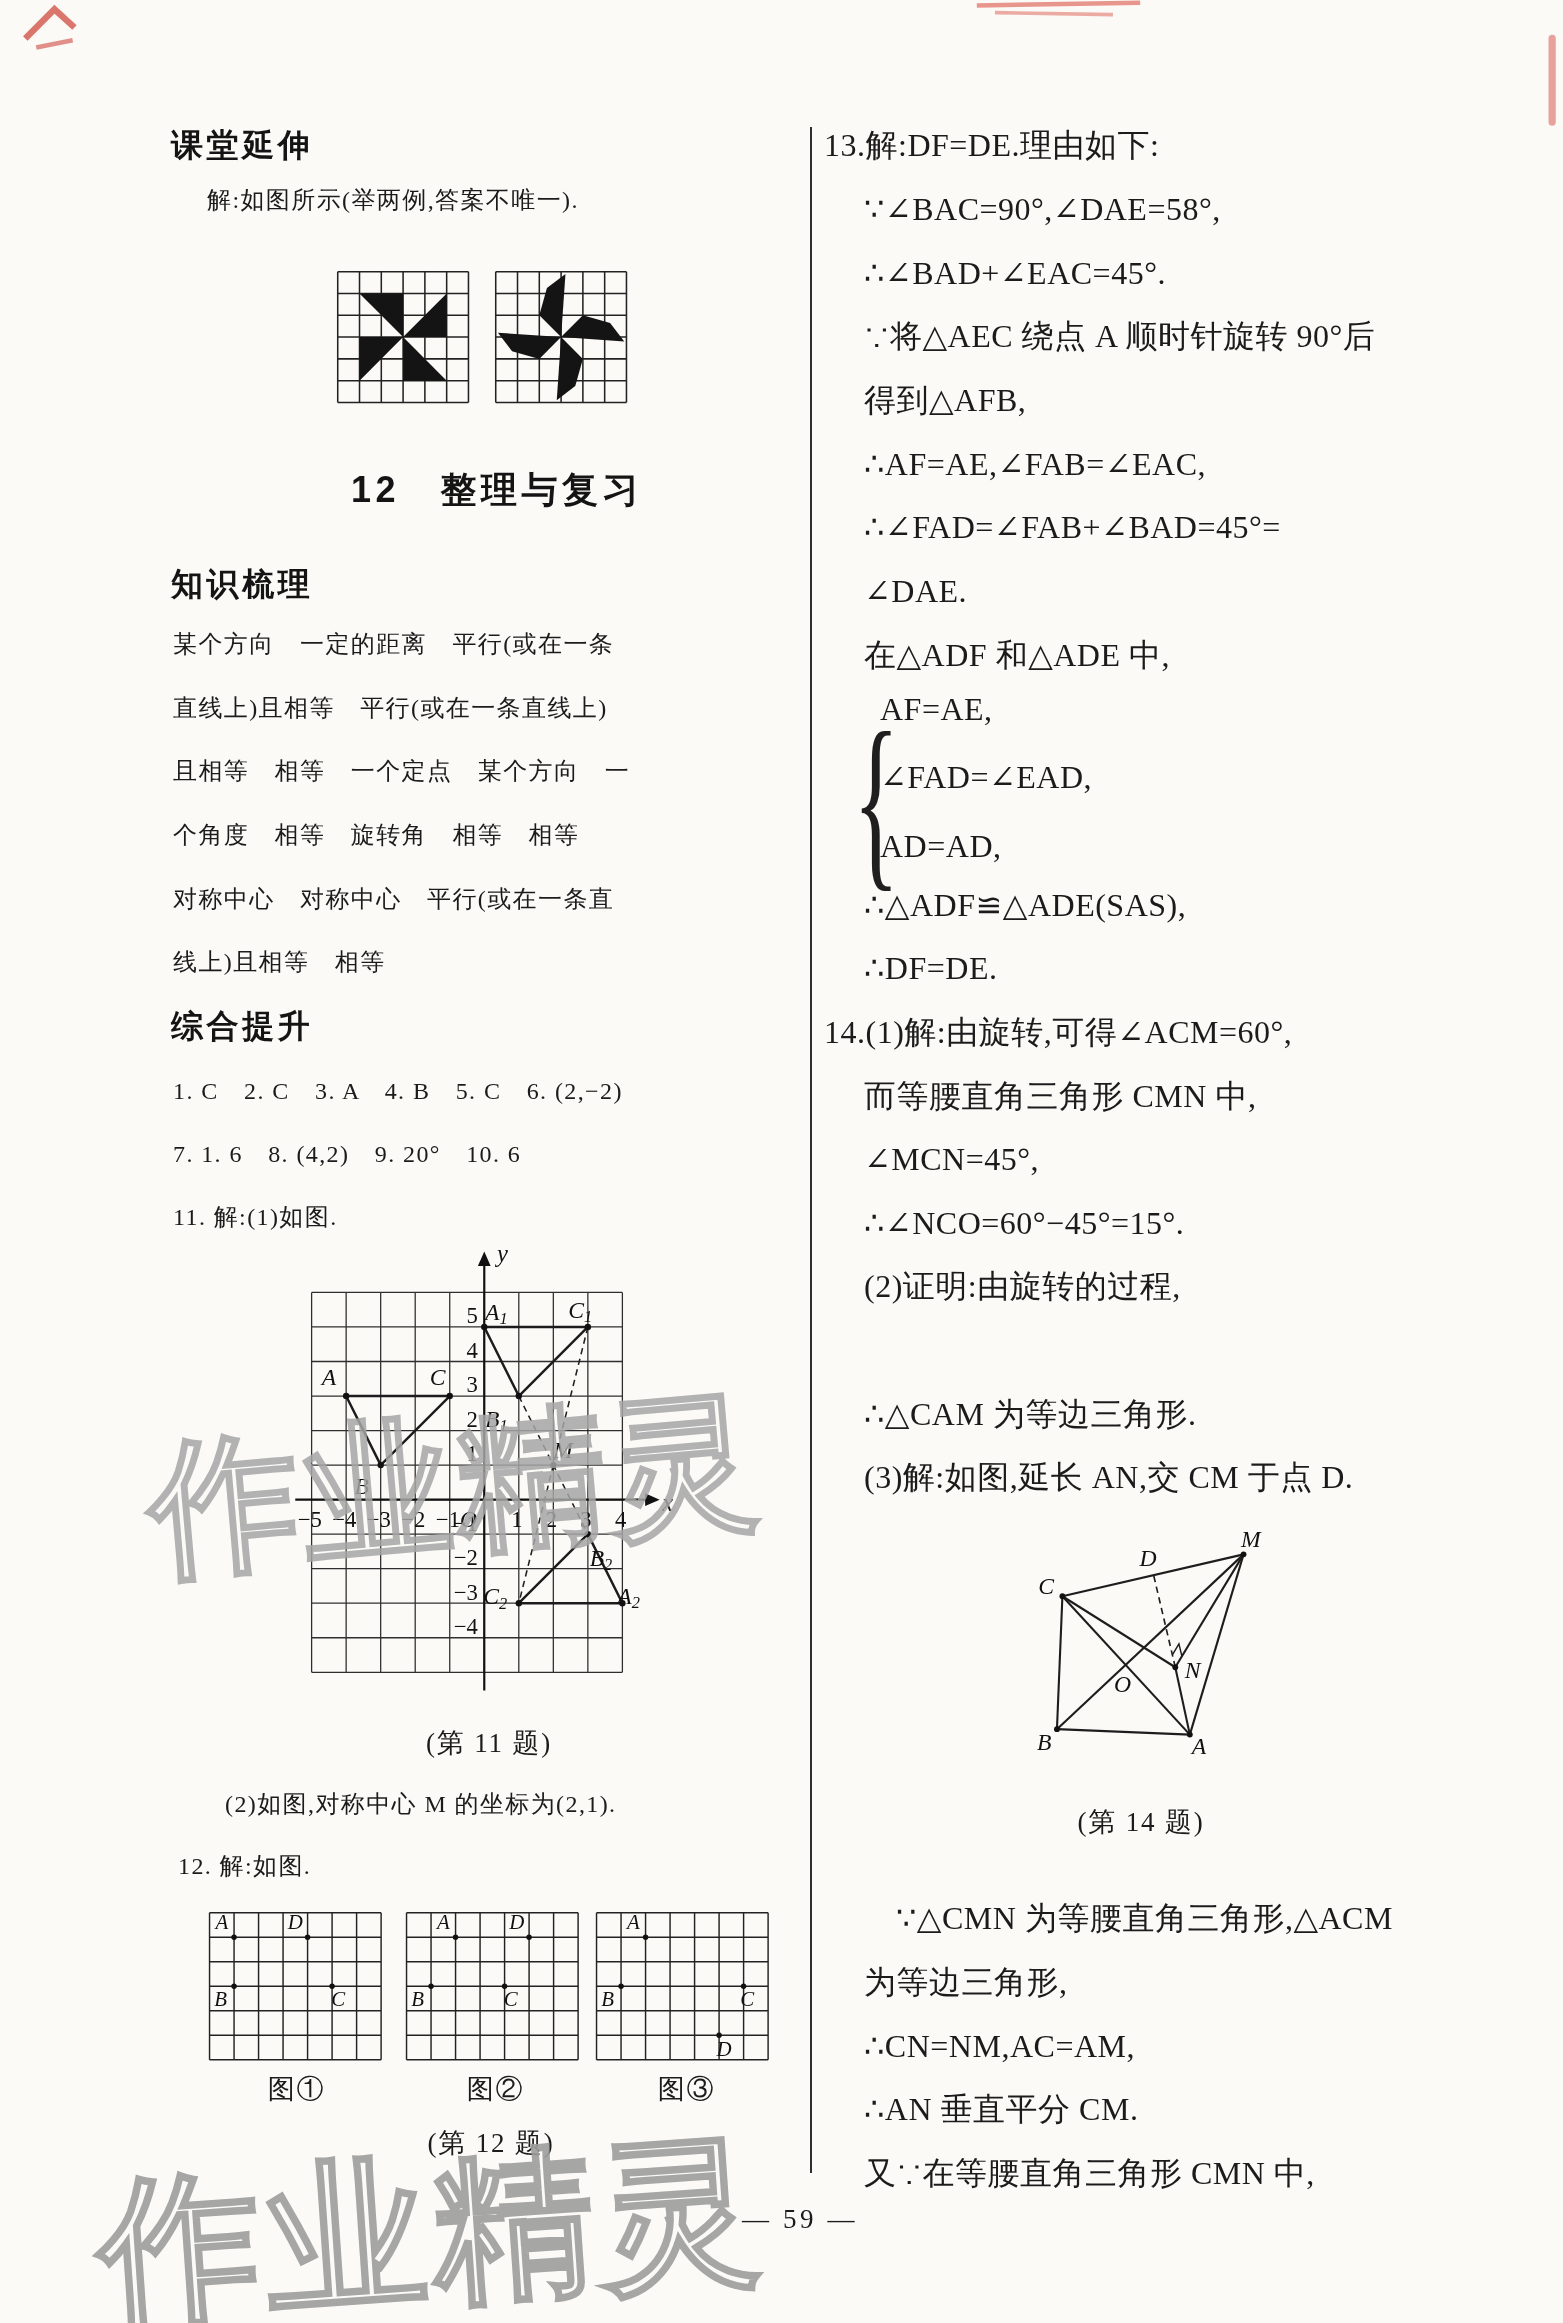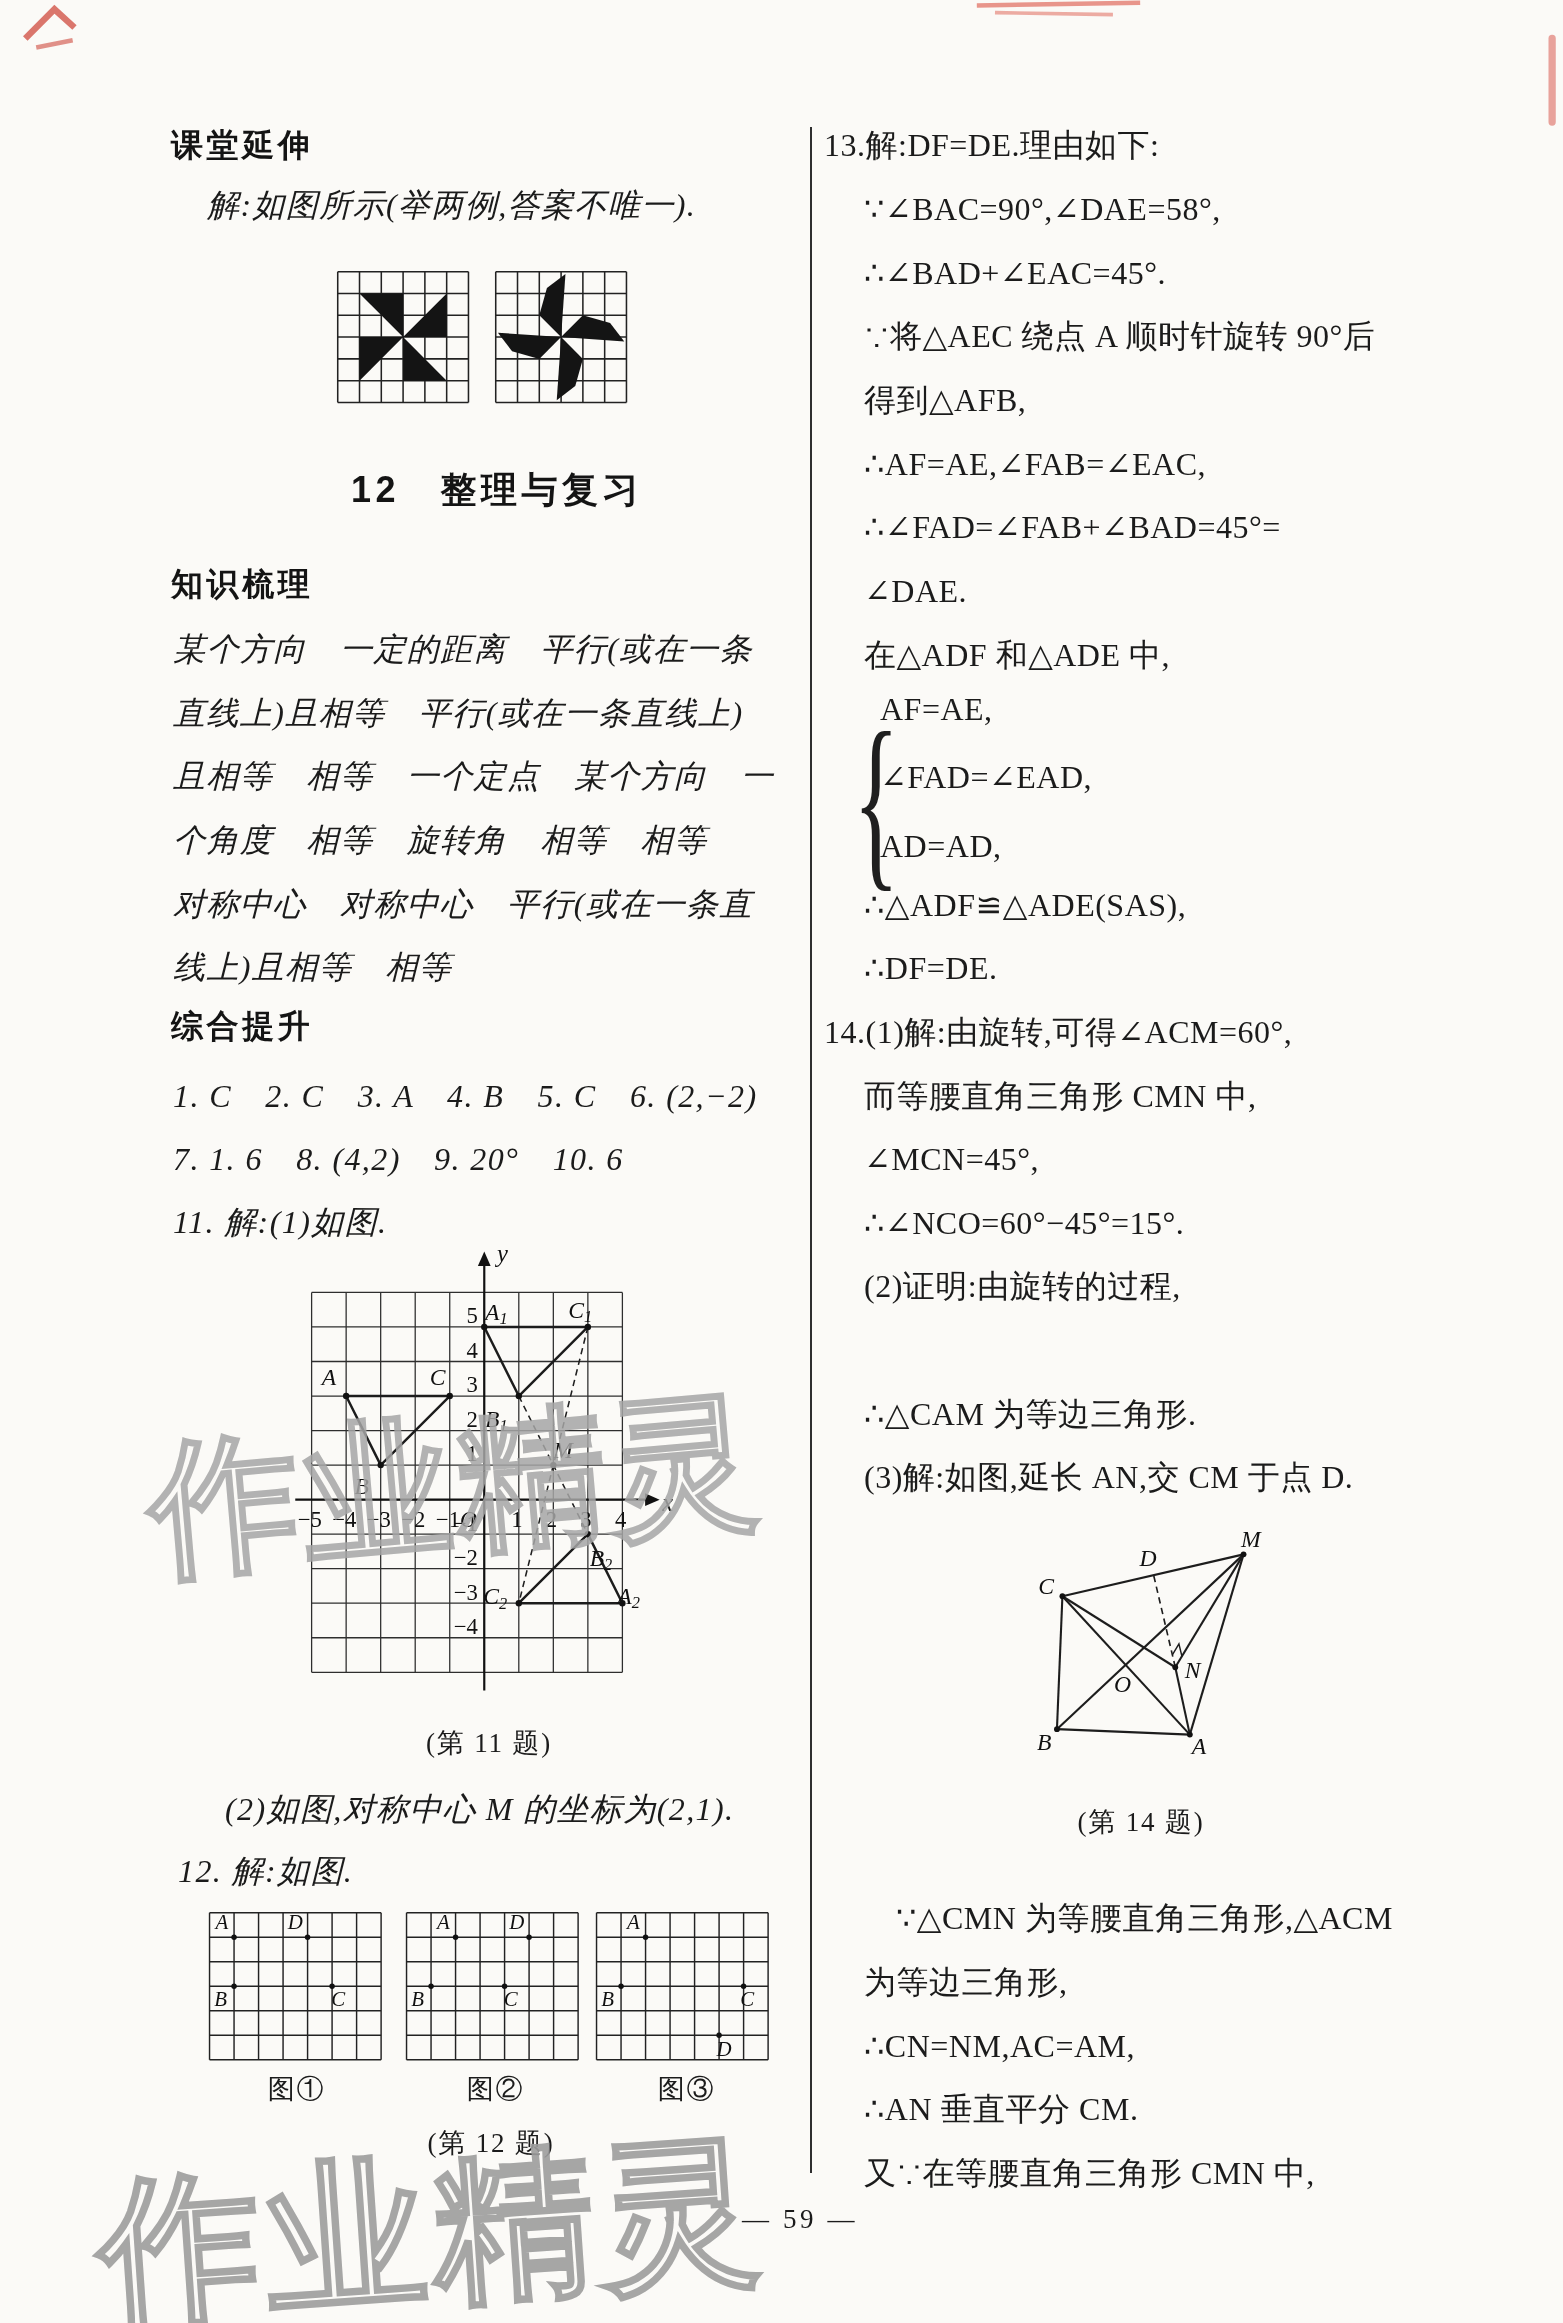--- a/index.html
+++ b/index.html
@@ -1,21 +1,21 @@
 <!DOCTYPE html>
 <html style="font-size:14.5px"><head>
 <meta charset="utf-8">
 <style>
   html,body{margin:0;padding:0;background:#d9d9d9;}
   #page{position:relative;width:1564px;height:2324px;background:#fbfaf7;overflow:hidden;margin:0 auto;}
   #page > div{position:absolute;white-space:pre;line-height:1.3;}
   #page svg{position:absolute;overflow:visible;}
   .h{font-family:"Liberation Sans","DejaVu Sans",sans-serif;font-weight:700;color:#141414;}
   .t{font-family:"Liberation Serif","DejaVu Serif",serif;color:#1b1b1b;}
-  .s35{font-size:32px;letter-spacing:1.4px;font-style:italic;}
+  .s35{font-size:24px;letter-spacing:1.4px;}
   .s37{font-size:32px;letter-spacing:3.6px;}
   .s40{font-size:36px;letter-spacing:4.5px;}
   .math{font-size:32px;letter-spacing:0.5px;}
   .cap{font-size:27px;letter-spacing:1.8px;}
   .center{text-align:center;}
   .brace{font-family:"Liberation Serif","DejaVu Serif",serif;font-size:193px;line-height:186px;color:#1f1f1f;transform:scaleX(.5);transform-origin:left top;}
   .divider{background:#2f2f2f;}
   .footer{font-size:27px;letter-spacing:3.6px;}
 </style>
 </head>

